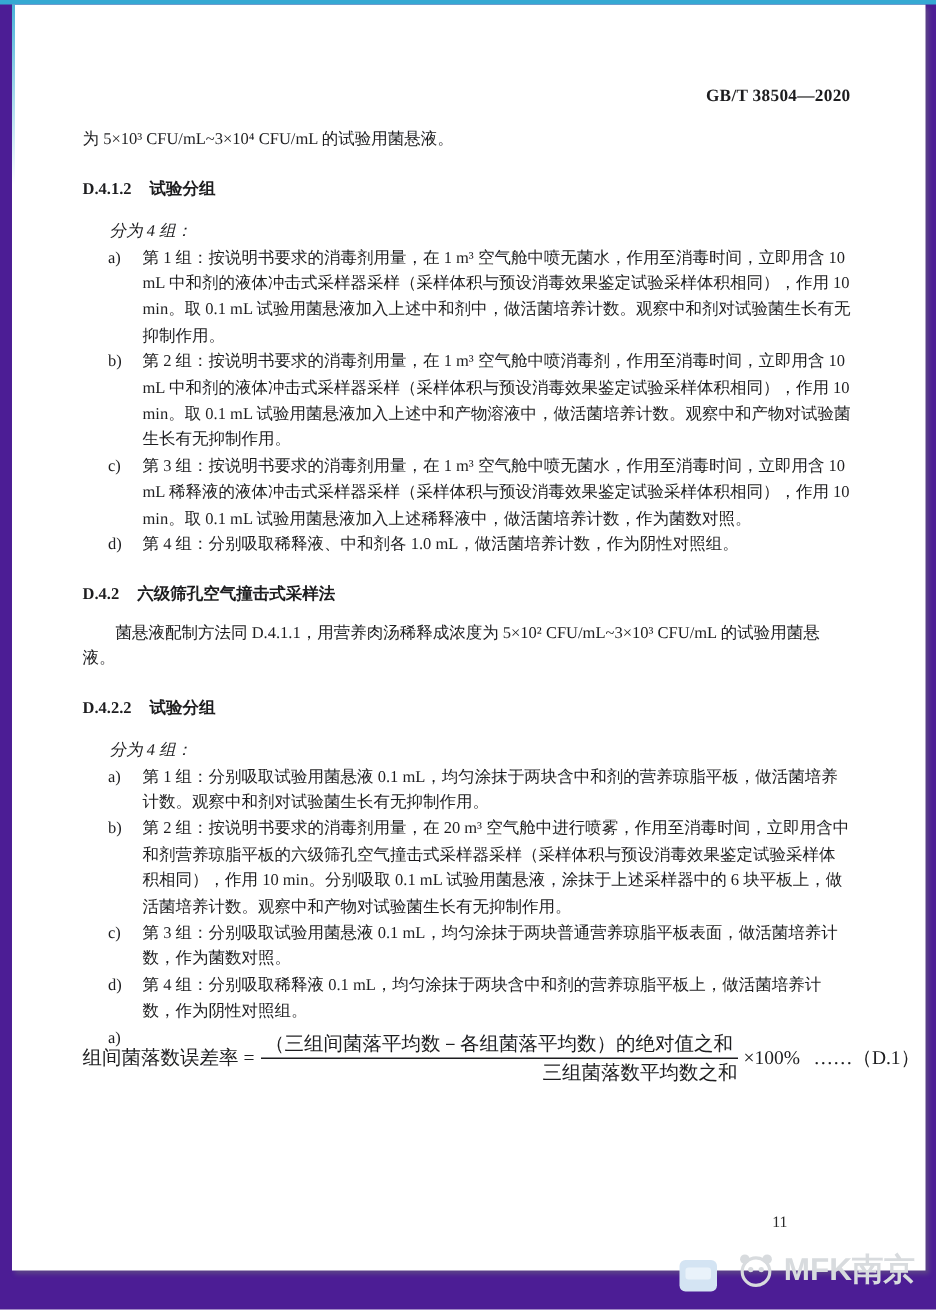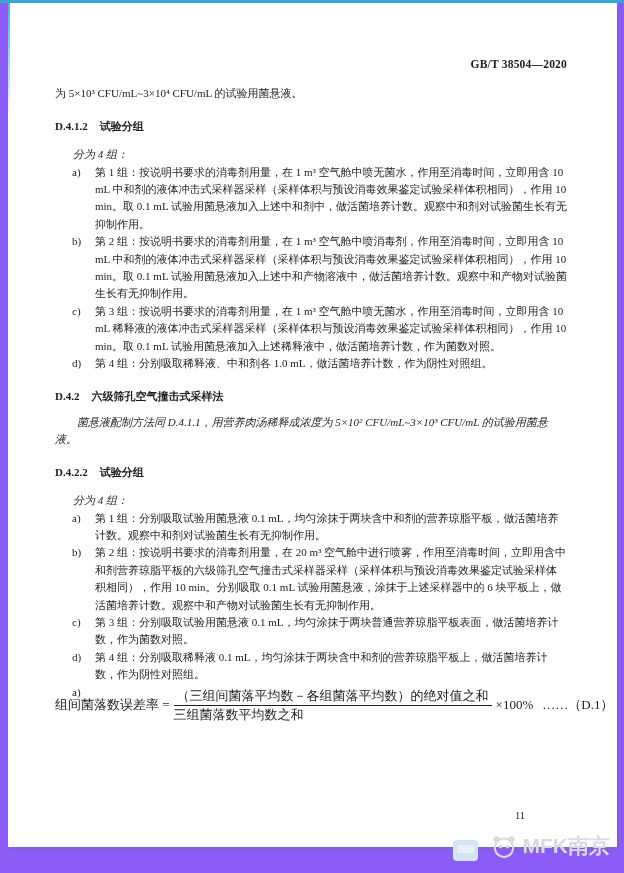--- a/index.html
+++ b/index.html
@@ -1,47 +1,47 @@
 <!DOCTYPE html>
 <html><head>
 <meta charset="utf-8">
 <style>
   html,body{margin:0;padding:0;}
   body{
     width:624px;height:873px;overflow:hidden;
     background:#ebecec;
     font-family:"Liberation Serif","DejaVu Serif",serif;
   }
-  .screen{position:relative;width:624px;height:873px;background:#8b5cf6;}
+  .screen{position:relative;width:624px;height:873px;background:#4c1d95;}
   .top-edge{position:absolute;top:0;left:0;width:624px;height:3px;background:#35a9d3;z-index:4;}
   .page{
     position:absolute;left:8px;top:3px;width:609px;height:844px;
     background:#ffffff;
     box-shadow:2px 2px 3px rgba(110,116,120,0.45);
     overflow:hidden;
   }
   .left-edge{position:absolute;left:0;top:0;width:2px;height:120px;
     background:linear-gradient(#49b2d8,rgba(73,178,216,0));}
   .content{
     position:absolute;left:47px;top:0;width:512px;
     color:#1d1d1f;font-size:11px;line-height:17.4px;
   }
   .std-header{margin-top:53px;text-align:right;font-weight:bold;font-size:11.5px;letter-spacing:.2px;}
   .cont-line{margin:12px 0 0 0;}
   .h{display:flex;gap:12px;font-weight:bold;margin-top:15px;}
   .lead{margin:11px 0 0 0;text-indent:18px;font-style:italic;}
   .list{margin-top:0;}
   .li{position:relative;padding-left:40px;}
   .li .marker{position:absolute;left:17px;top:0;}
-  .para{margin:9px 0 0 0;text-indent:22px;font-style:italic;}
+  .para{margin:9px 0 0 0;text-indent:22px;}
   .formula{
     display:flex;align-items:center;gap:4px;
     margin-top:5px;font-size:13px;line-height:14px;white-space:nowrap;
   }
-  .frac{display:inline-flex;flex-direction:column;text-align:left;}
+  .frac{display:inline-flex;flex-direction:column;text-align:right;}
   .f-num{border-bottom:1px solid #1d1d1f;padding:0 3px 2px 3px;}
   .f-den{padding-top:2px;}
   .f-label{margin-left:5px;}
   .pagenum{position:absolute;right:92px;bottom:26px;font-size:10.5px;color:#2a2a2a;}
   
   .wm-appicon{
     position:absolute;left:453px;top:840px;width:25px;height:21px;
     background:#d4e4f3;border-radius:4px;z-index:6;
   }
   .wm-appicon .inner{position:absolute;left:4px;top:5px;width:17px;height:8px;background:#e9f2fa;border-radius:2px;}

